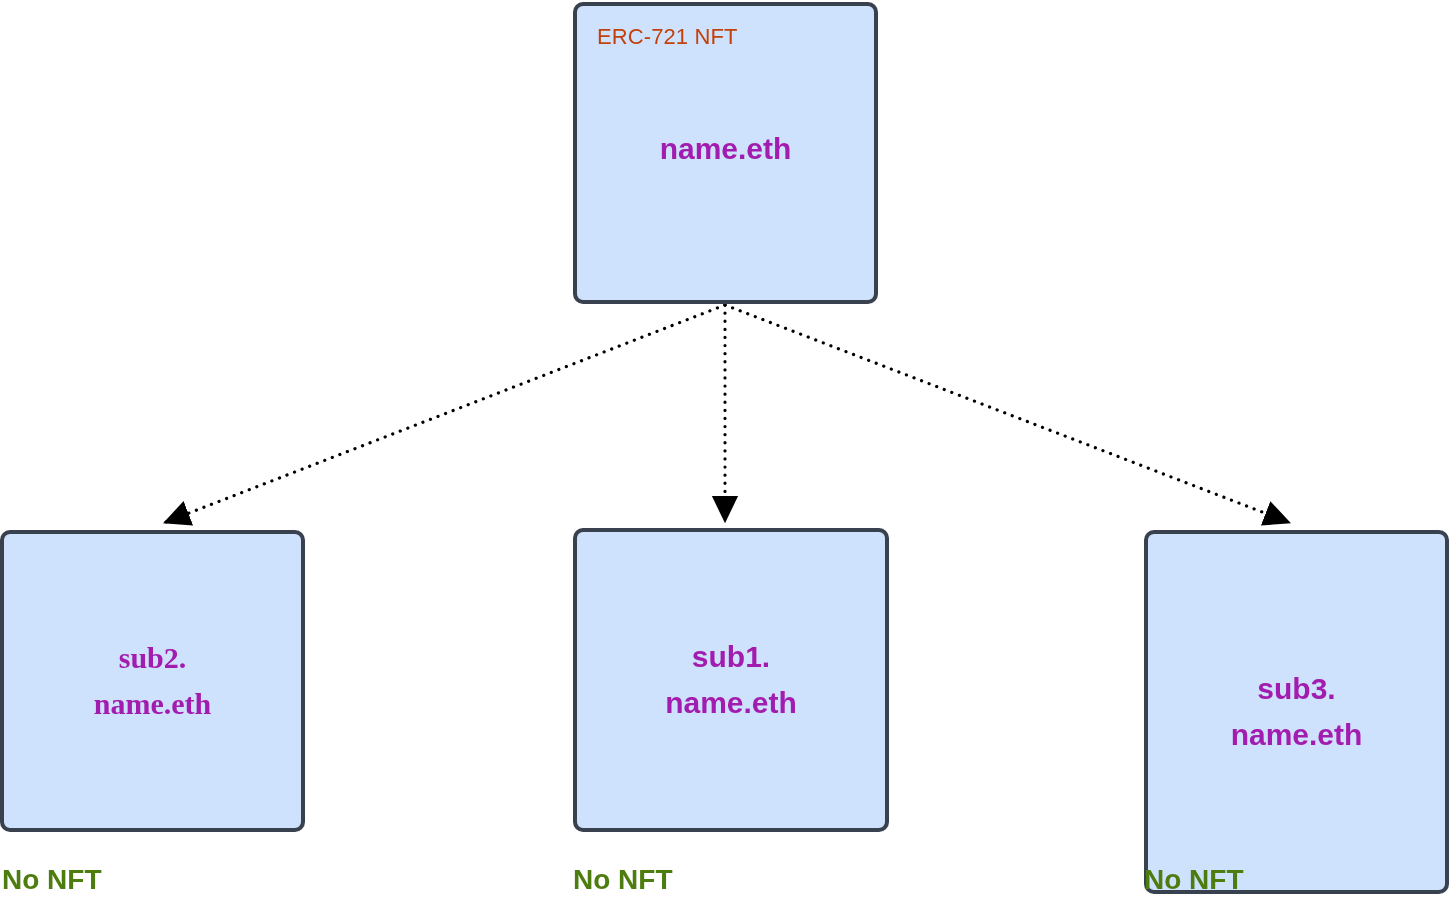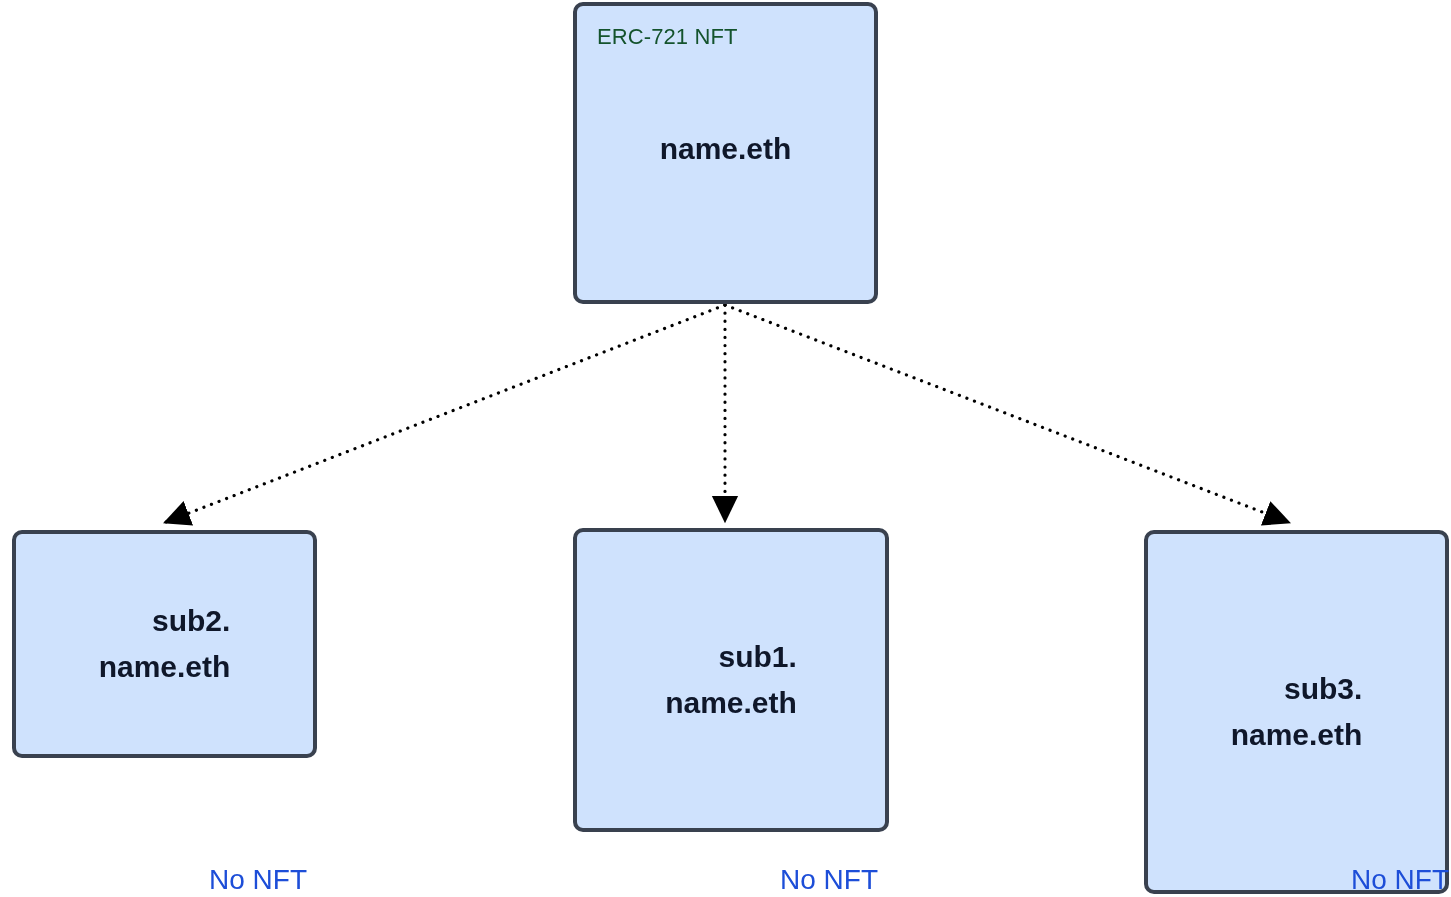--- a/index.html
+++ b/index.html
@@ -36,50 +36,50 @@
     flex-direction: column;
     align-items: center;
     justify-content: center;
   }
   .node-badge {
     position: absolute;
     top: 20px;
     left: 20px;
     font-size: 22px;
     font-weight: 400;
-    color: #14532d;
+    color: #c2410c;
     line-height: 1;
     letter-spacing: 0.1px;
     text-align: right;
   }
   .node-title {
     font-size: 30px;
     font-weight: bold;
-    color: #0f172a;
-    text-align: right;
+    color: #a21caf;
+    text-align: center;
     line-height: 46px;
     white-space: pre-line;
   }
   .root-title {
     position: relative;
     top: -4px;
   }
   .caption {
     position: absolute;
     font-size: 28px;
-    font-weight: 400;
-    color: #1d4ed8;
-    text-align: right;
+    font-weight: 700;
+    color: #4d7c0f;
+    text-align: left;
     line-height: 1;
     white-space: nowrap;
   }
 
   
   #node-root       { left: 573px;  top: 2px;   width: 305px; height: 302px; }
-  #node-sub2       { left: 12px;    top: 530px; width: 305px; height: 228px; }
+  #node-sub2       { left: 0;    top: 530px; width: 305px; height: 302px; font-family: Liberation Serif, serif; }
   #node-sub1       { left: 573px;  top: 528px; width: 316px; height: 304px; }
   #node-sub3       { left: 1144px; top: 530px; width: 305px; height: 364px; }
 
   #caption-sub2    { left: 2px;    top: 866px; width: 305px; }
   #caption-sub1    { left: 573px;  top: 866px; width: 305px; }
   #caption-sub3    { left: 1144px; top: 866px; width: 305px; }
 </style>
 </head>
 <body>
 

